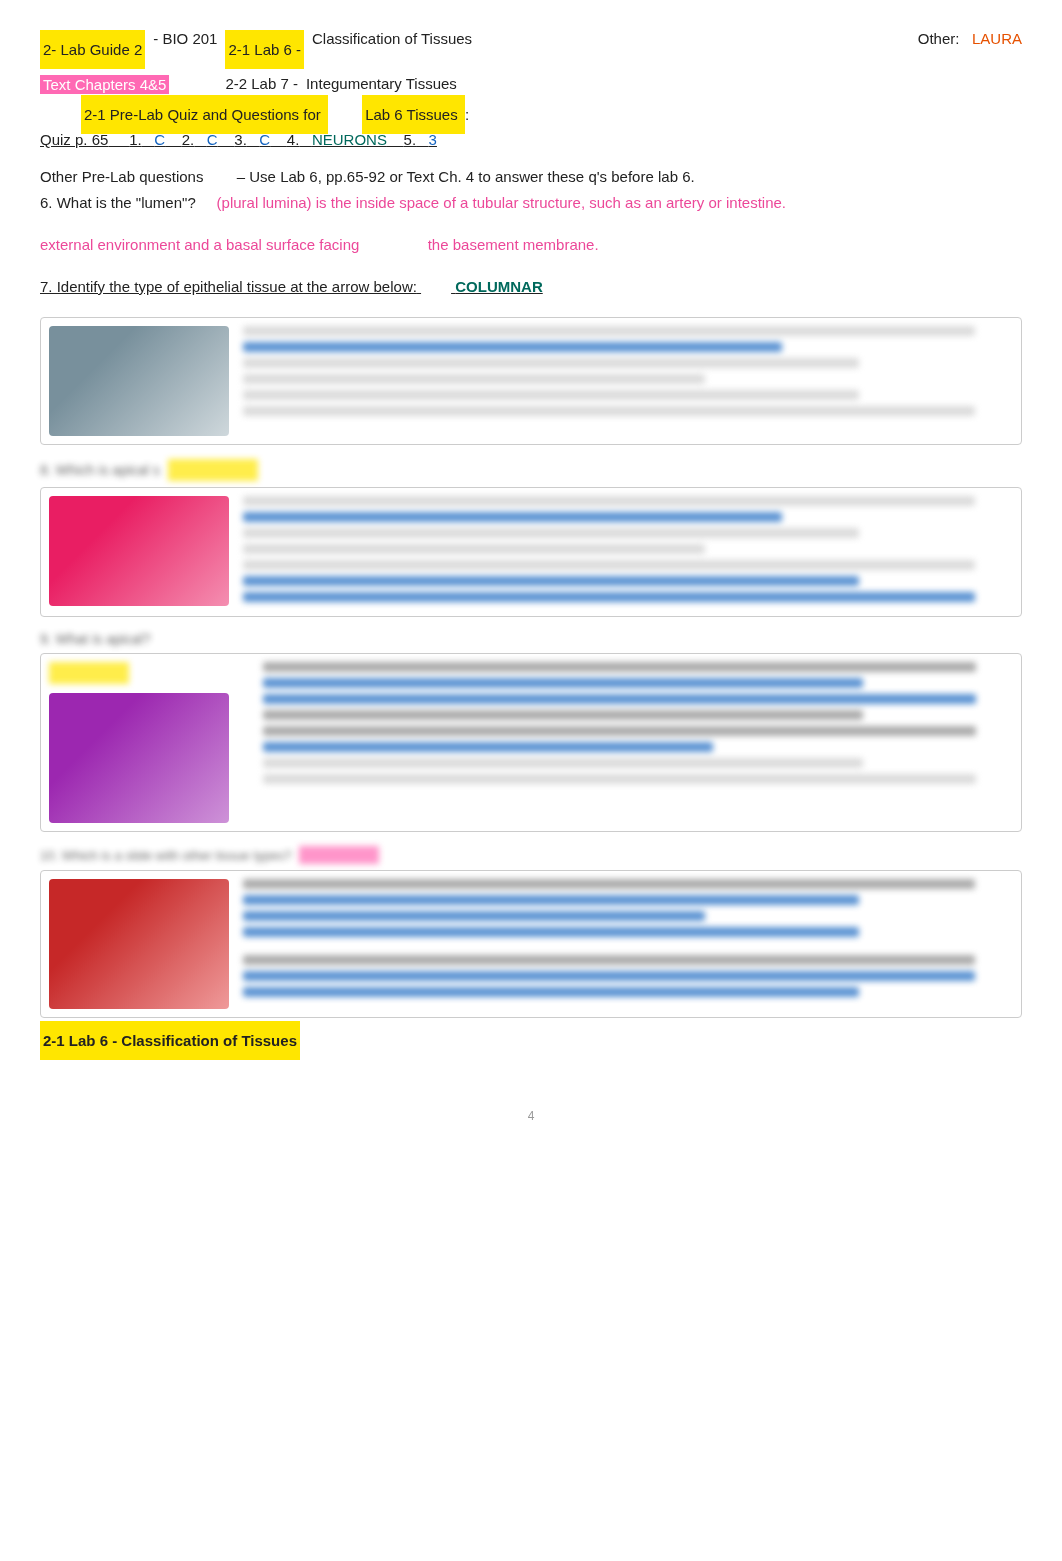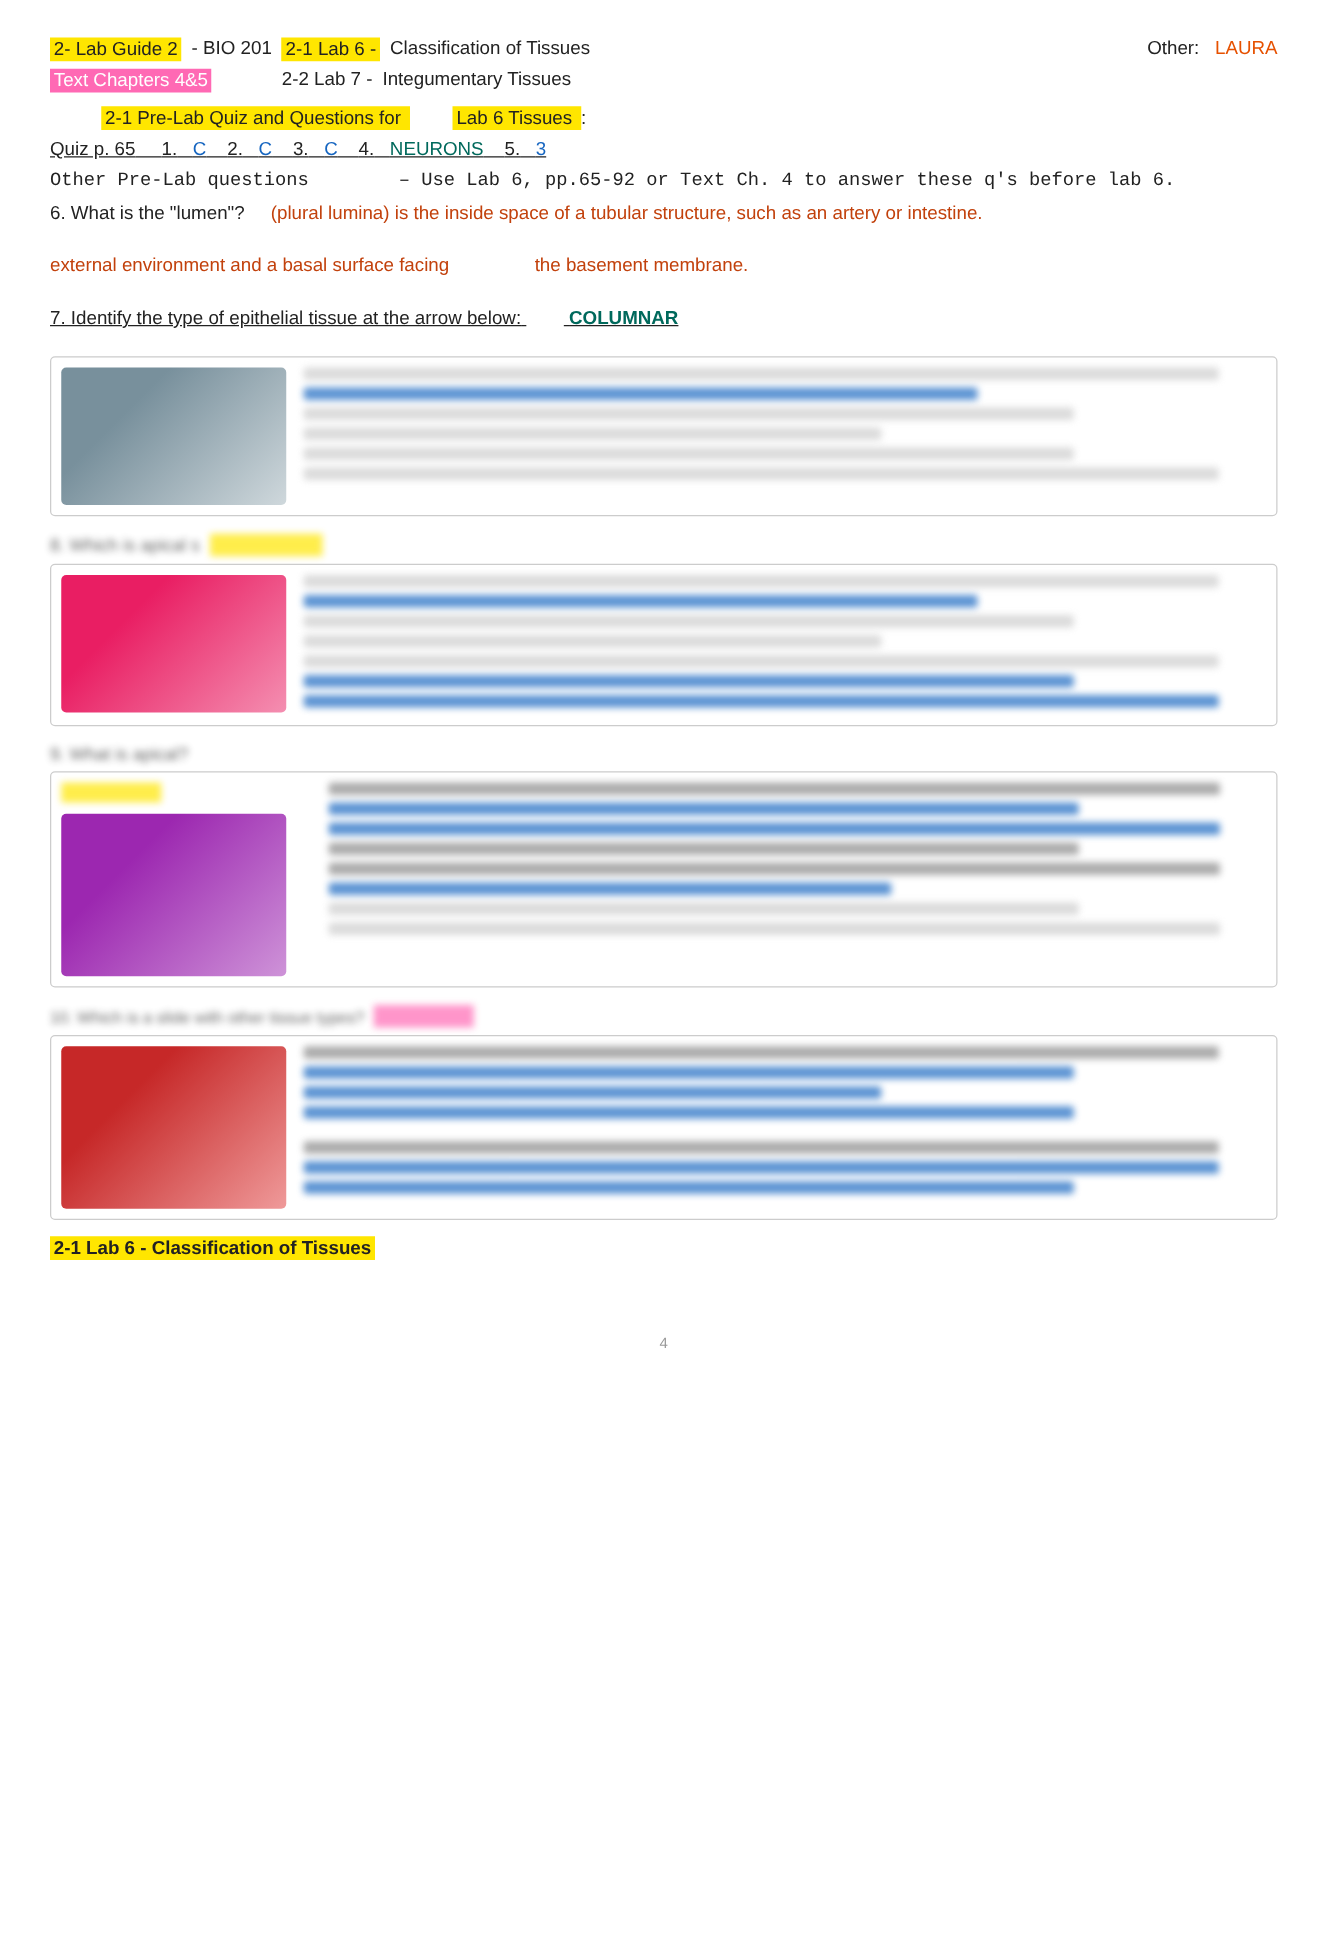--- a/index.html
+++ b/index.html
@@ -14,21 +14,21 @@
     }
     .header-row {
       display: flex;
       align-items: flex-start;
       gap: 8px;
       flex-wrap: wrap;
       margin-bottom: 6px;
     }
     .highlight-yellow {
       background: #ffe600;
-      padding: 1px 3px;
+      padding: 11px 3px;
     }
     .highlight-pink {
       background: #ff69b4;
       color: #fff;
       padding: 1px 3px;
     }
     .blue-text { color: #1565c0; }
     .orange-text { color: #e65100; }
     .teal-text { color: #00695c; }
     .name-label {
@@ -43,21 +43,21 @@
       text-decoration: underline;
     }
     .other-pre-lab {
       margin-bottom: 4px;
     }
     .question-block {
       margin-bottom: 18px;
       line-height: 1.6;
     }
     .answer-blue {
-      color: #c2410c;
+      color: #ec4899;
     }
     .blurred-section {
       filter: blur(3px);
       opacity: 0.7;
       pointer-events: none;
     }
     .image-placeholder {
       width: 180px;
       height: 110px;
       background: #bbb;
@@ -160,21 +160,21 @@
   &nbsp;&nbsp;
   <span>4.</span>
   &nbsp;
   <span class="teal-text">NEURONS</span>
   &nbsp;&nbsp;
   <span>5.</span>
   &nbsp;
   <span class="blue-text">3</span>
 </div>
 
-<div class="other-pre-lab" style="margin-top:8px;font-family:Liberation Mono, monospace;">
+<div class="other-pre-lab" style="margin-top:20px;">
   <span>Other Pre-Lab questions</span>
   &nbsp;&nbsp;&nbsp;&nbsp;&nbsp;&nbsp;
   <span>– Use Lab 6, pp.65-92 or Text Ch. 4 to answer these q's before lab 6.</span>
 </div>
 
 <div class="question-block" style="margin-top:6px;">
   <span>6. What is the "lumen"?</span>
   &nbsp;&nbsp;&nbsp;
   <span class="answer-blue">(plural lumina) is the inside space of a tubular structure, such as an artery or intestine.</span>
 </div>

